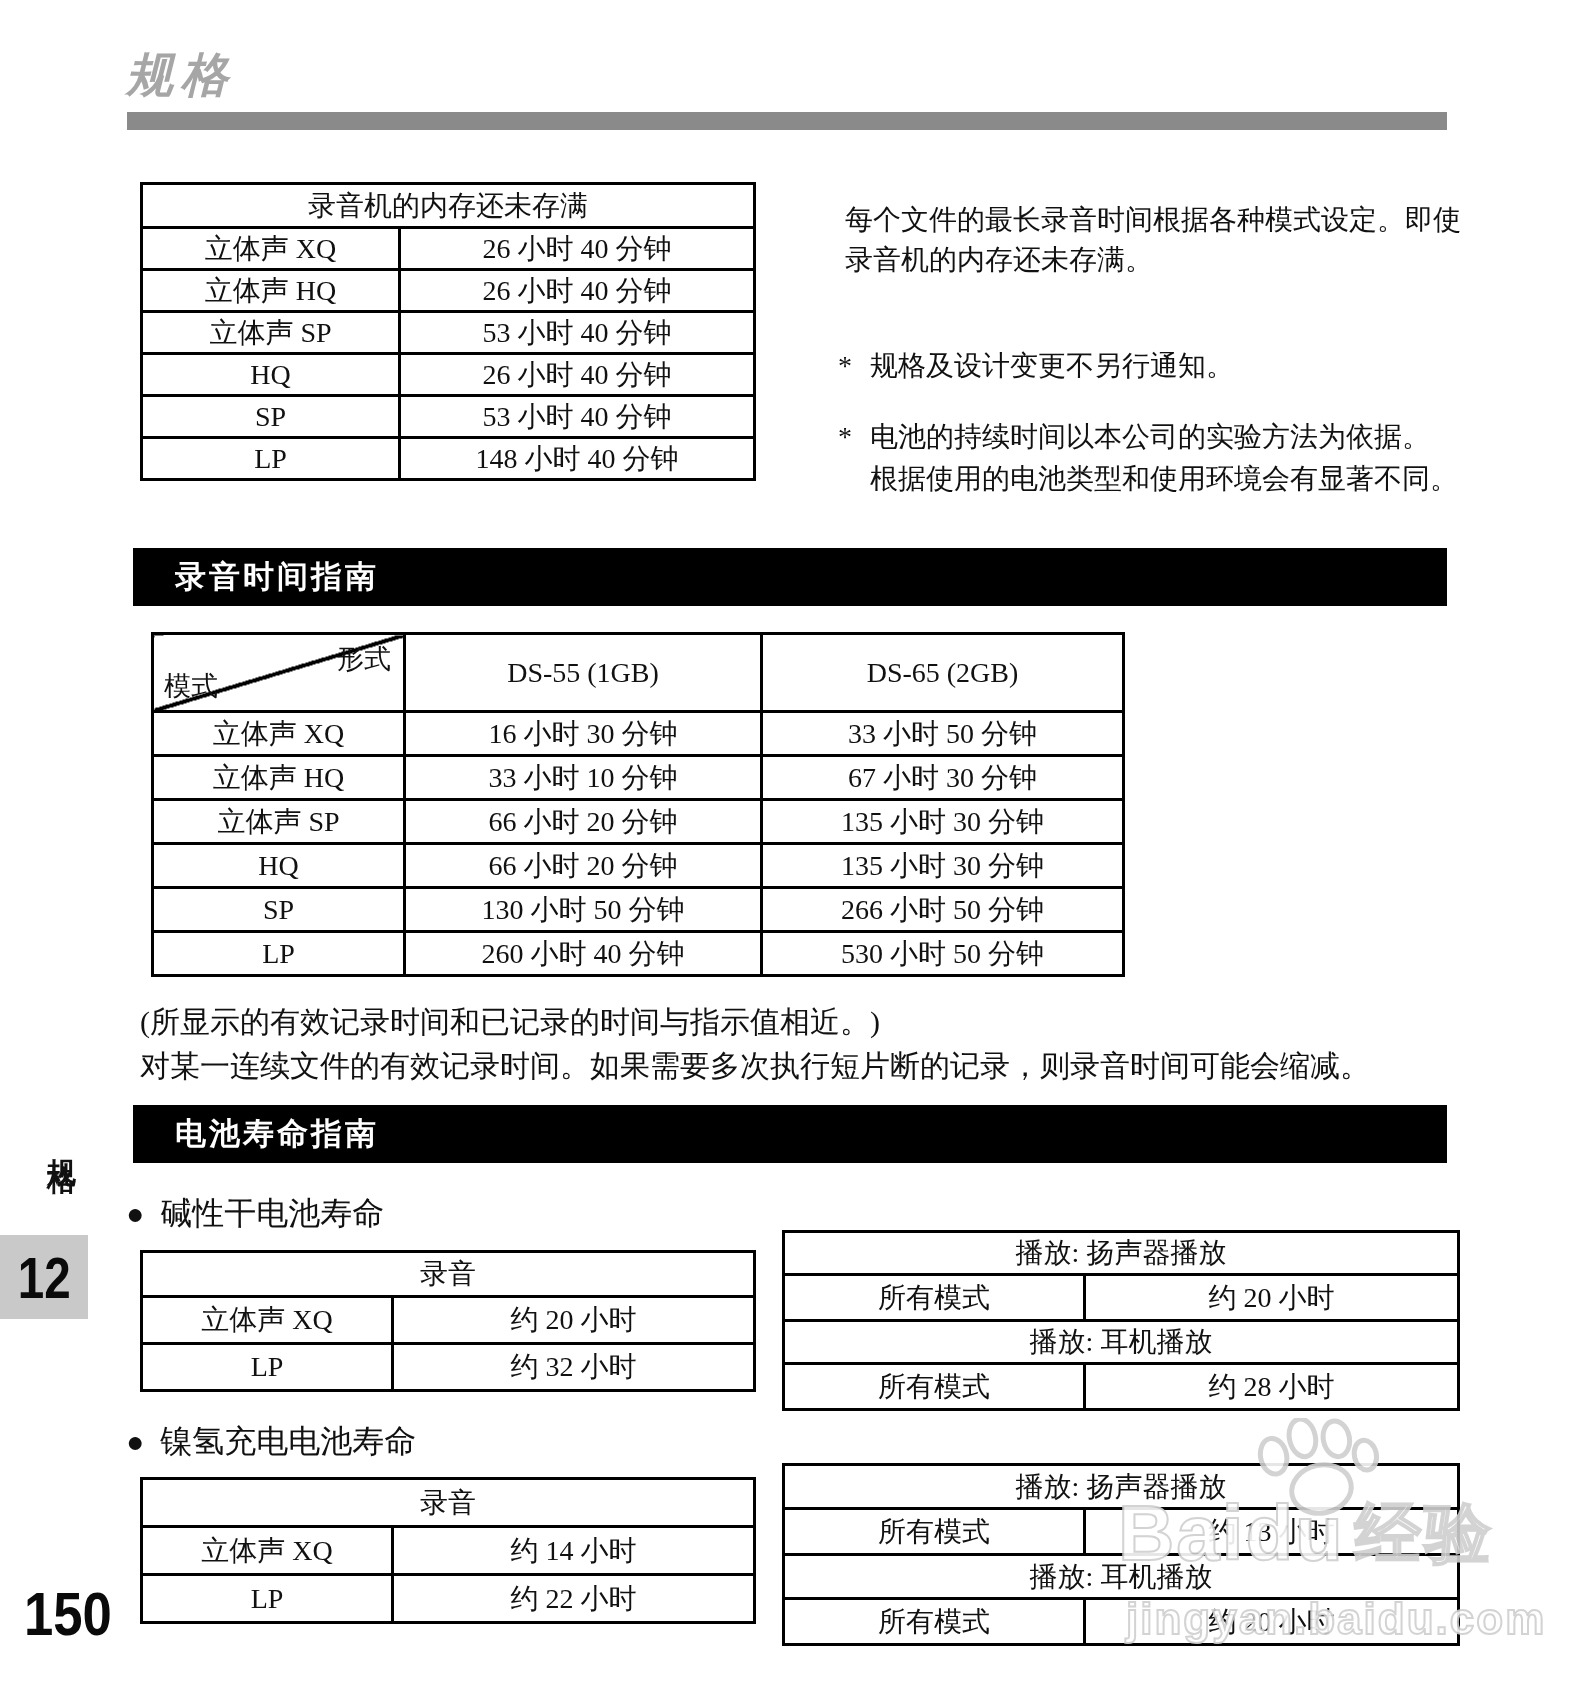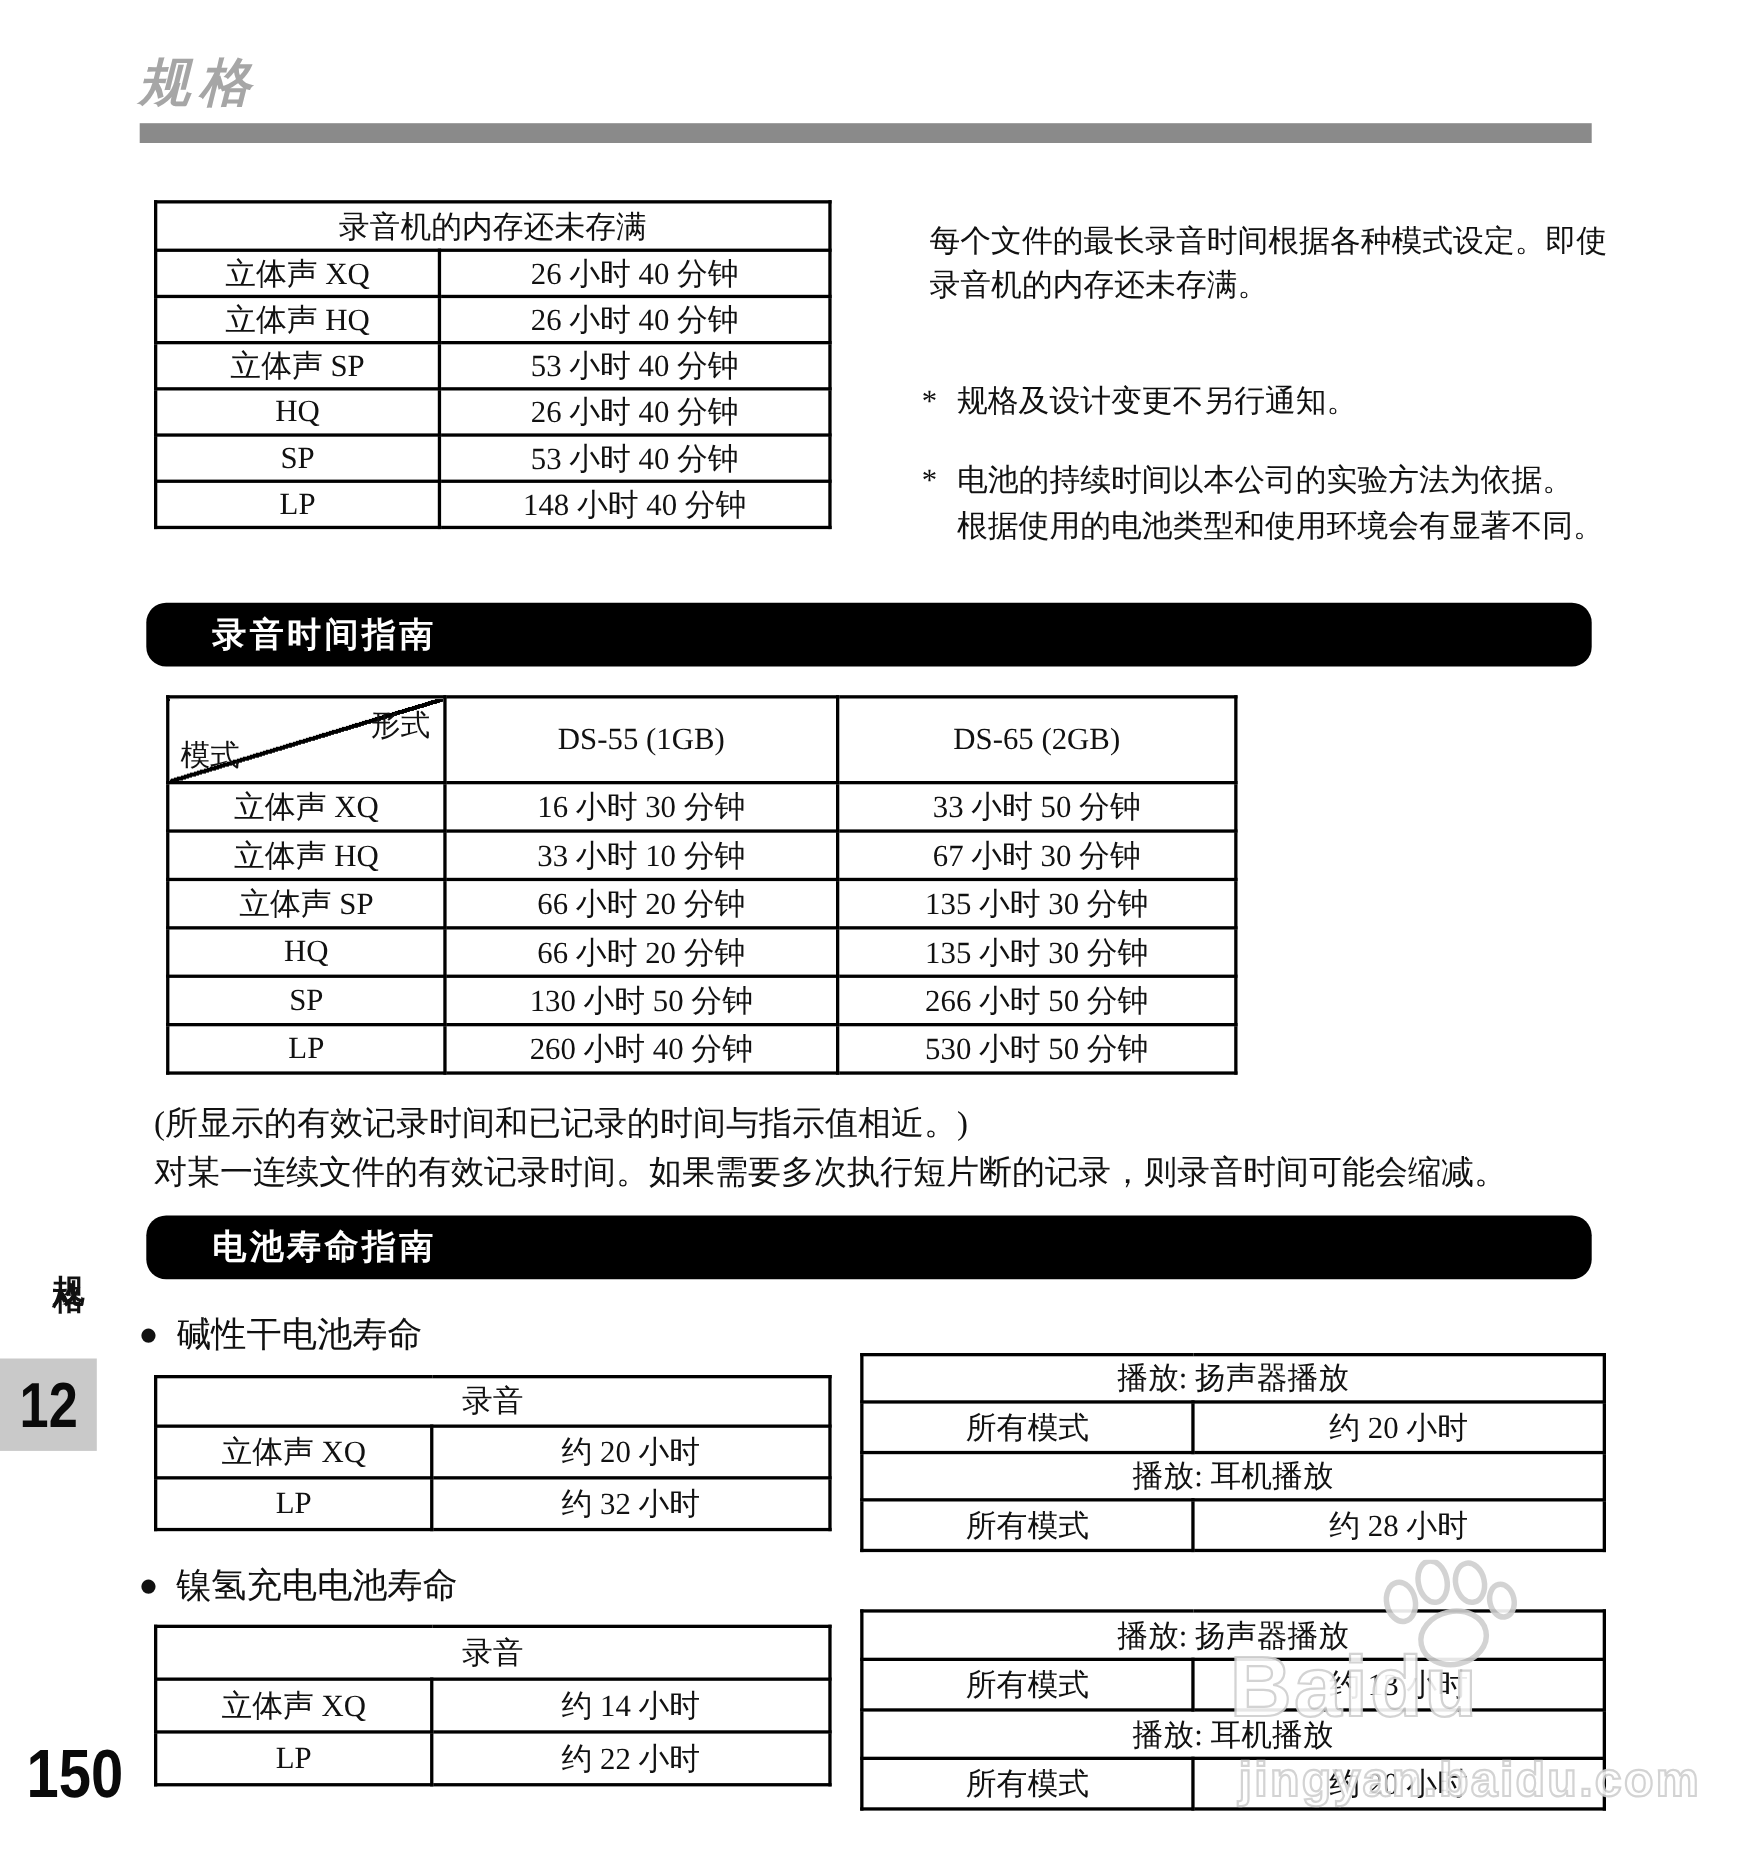--- a/index.html
+++ b/index.html
@@ -19,21 +19,21 @@
 
   
   td.diag{position:relative;background:linear-gradient(to bottom right,
            transparent calc(50% - 2px),#000 calc(50% - 2px),#000 calc(50% + 2px),transparent calc(50% + 2px));}
   td.diag .corner-top{position:absolute;top:6px;right:12px;font-size:27px;}
   td.diag .corner-bottom{position:absolute;bottom:6px;left:10px;font-size:27px;}
 
   
   .banner{left:133px;width:1314px;height:58px;background:#000;color:#fff;
           font-family:"Liberation Sans","DejaVu Sans",sans-serif;font-weight:bold;font-size:31px;
-          display:flex;align-items:center;padding-left:60px;box-sizing:border-box;letter-spacing:3px;border-radius:18px;}
+          display:flex;align-items:center;padding-left:42px;box-sizing:border-box;letter-spacing:3px;}
 
   
   .note-block{font-size:28px;line-height:40px;color:#111;}
   .star-note{display:flex;gap:14px;font-size:28px;line-height:42px;}
   .star-note .marker{width:18px;flex:none;}
 
   .para{left:140px;top:1000px;width:1340px;font-size:30px;line-height:44px;color:#111;}
 
   .bullet-heading{left:126px;font-size:32px;display:flex;align-items:center;gap:16px;color:#111;}
   .bullet-heading .dot{font-size:30px;line-height:1;}
@@ -279,20 +279,21 @@
       <td>所有模式</td>
       <td>约 20 小时</td>
         </tr>
   </tbody>
     </table>
 
   <div class="abs page-number">150</div>
 
   <div class="abs watermark wm-row">
     <span class="wm-text wm-brand">Baidu</span>
+    <span class="wm-text wm-brand-cn">经验</span>
   </div>
   <svg class="abs watermark" style="left:1240px;top:1418px;" width="150" height="110" viewBox="0 0 150 110">
     <g fill="#ffffff" stroke="#cfcfcf" stroke-width="5" transform="rotate(-12 75 55)">
       <ellipse cx="38" cy="30" rx="13" ry="18"></ellipse>
       <ellipse cx="70" cy="18" rx="13" ry="19"></ellipse>
       <ellipse cx="103" cy="26" rx="13" ry="18"></ellipse>
       <ellipse cx="128" cy="48" rx="11" ry="15"></ellipse>
       <ellipse cx="78" cy="72" rx="30" ry="24"></ellipse>
     </g>
   </svg>

